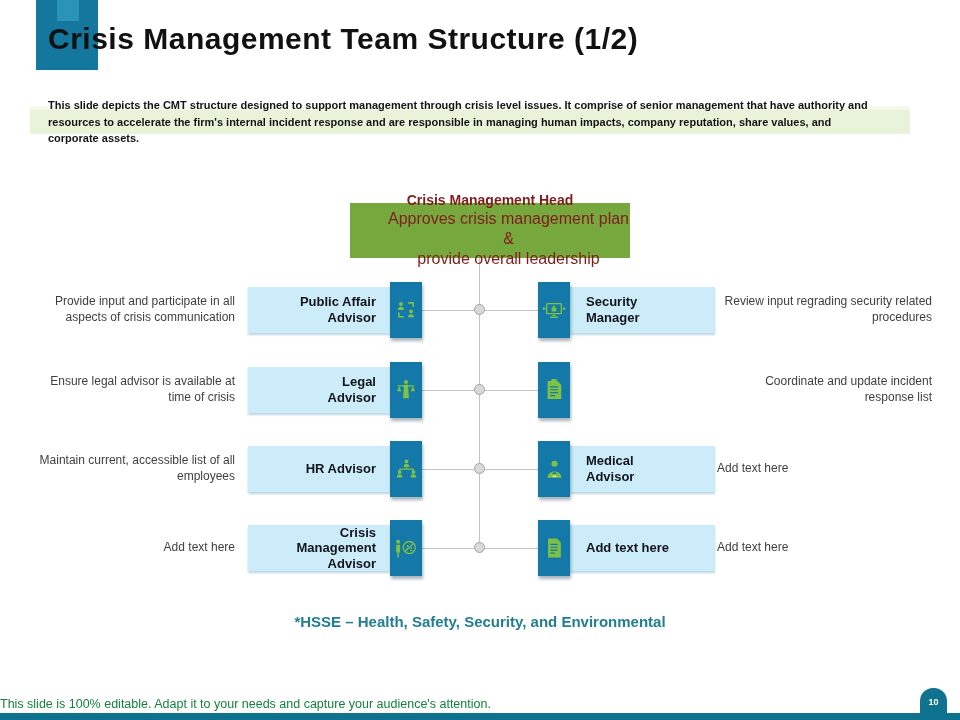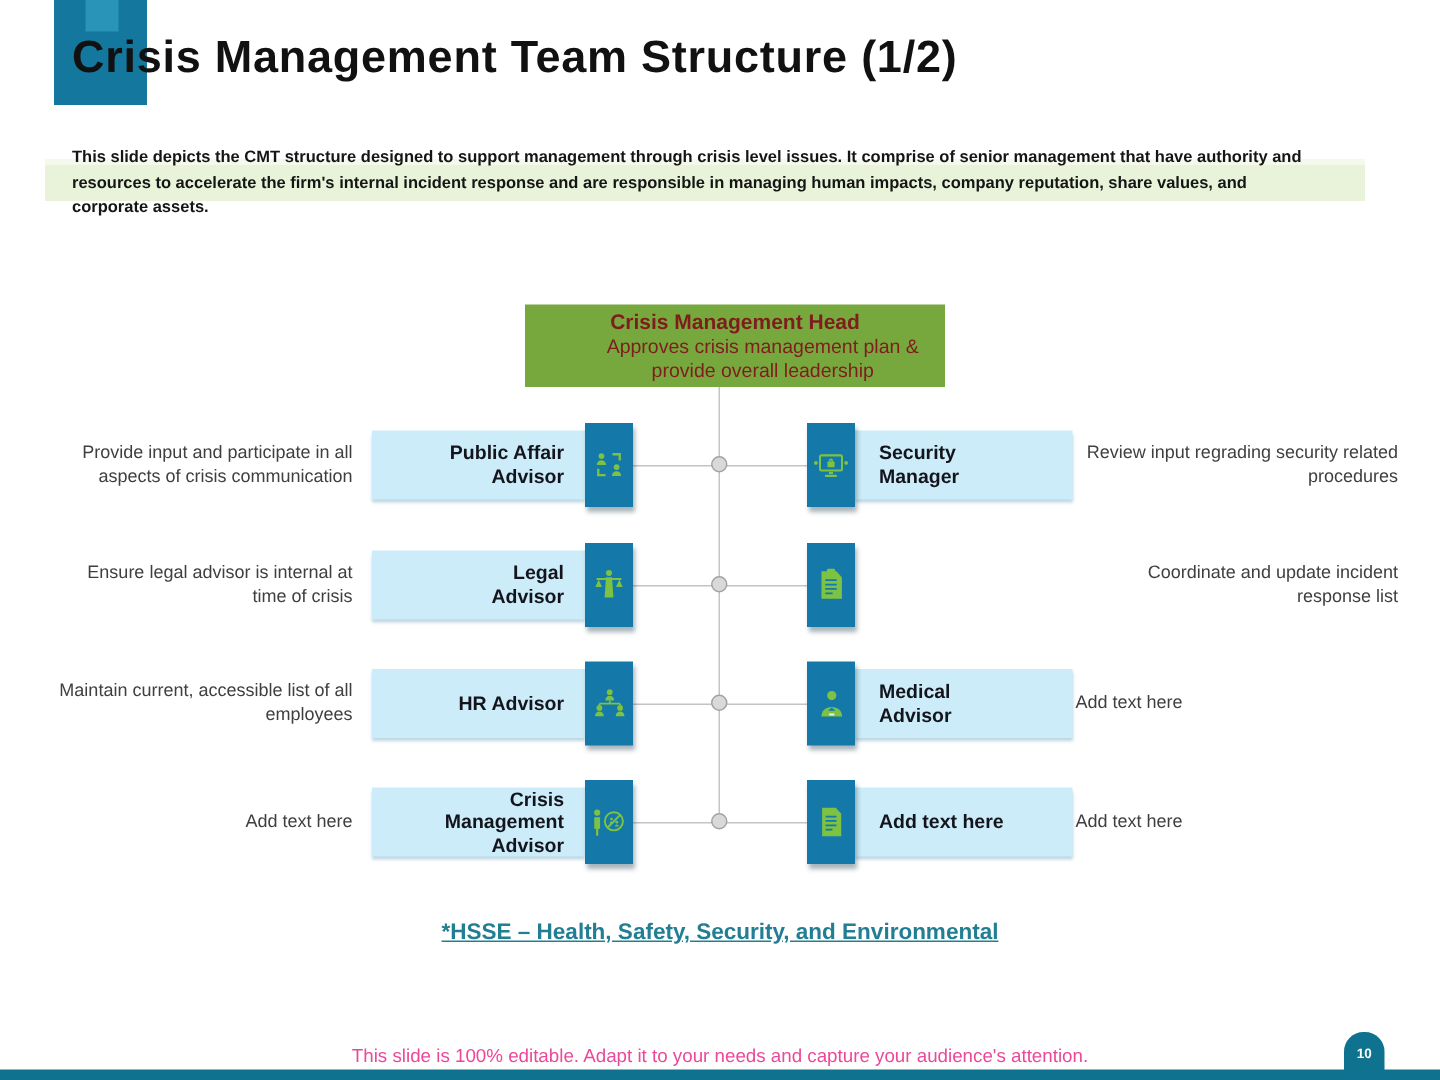--- a/index.html
+++ b/index.html
@@ -12,40 +12,40 @@
   .title{position:absolute;left:48px;top:22px;margin:0;font-size:30px;font-weight:600;letter-spacing:.5px;color:#111;z-index:2;white-space:nowrap;}
 
   
   .banner{position:absolute;left:30px;top:106px;width:880px;height:28px;background:var(--banner-green);border-top:4px solid #f4f9ec;box-sizing:border-box;display:flex;align-items:center;}
   .banner p{margin:0;padding:0 40px 0 18px;font-size:11px;font-weight:600;color:#151515;line-height:1.5;}
 
   
   .vline{position:absolute;left:479px;top:258px;width:1px;height:290px;background:var(--line-gray);}
   .head-box{position:absolute;left:350px;top:203px;width:280px;height:55px;background:var(--head-green);color:#7f1d1d;display:flex;flex-direction:column;justify-content:center;align-items:center;text-align:center;z-index:2;}
   .head-title{font-size:14px;font-weight:bold;}
-  .head-sub{font-size:13px;line-height:1.25;white-space:pre-line;margin-top:1px;margin-left:37px;}
+  .head-sub{font-size:16px;line-height:1.25;white-space:pre-line;margin-top:1px;margin-left:37px;}
 
   .row{position:absolute;left:0;width:960px;height:62px;}
   .hline{position:absolute;left:422px;top:31px;width:116px;height:1px;background:var(--line-gray);}
   .junction{position:absolute;left:474px;top:25px;width:11px;height:11px;border-radius:50%;background:#d9d9d9;border:1px solid #a3a3a3;box-sizing:border-box;z-index:2;}
   .note{position:absolute;top:0;height:62px;display:flex;align-items:center;font-size:12px;color:#3f3f3f;line-height:1.3;}
   .note-left{left:35px;width:200px;justify-content:flex-end;text-align:right;}
   .note-right{left:717px;width:215px;text-align:right;}
   .bbox{position:absolute;top:8px;height:46px;background:var(--box-blue);display:flex;align-items:center;font-size:13px;font-weight:bold;color:#14141c;box-sizing:border-box;white-space:pre-line;line-height:1.2;box-shadow:0 2px 2px rgba(110,165,190,.45);z-index:1;}
   .box-left{left:248px;width:142px;justify-content:flex-end;text-align:right;padding-right:14px;padding-left:28px;}
   .box-right{left:570px;width:145px;justify-content:flex-start;text-align:left;padding-left:16px;}
   .isq{position:absolute;top:3px;width:32px;height:56px;background:var(--icon-blue);display:flex;align-items:center;justify-content:center;box-shadow:1px 3px 3px rgba(0,40,60,.35);z-index:2;}
   .icon-left{left:390px;}
   .icon-right{left:538px;}
   .isq svg{display:block;}
 
   
-  .footnote{position:absolute;left:0;top:613px;width:960px;text-align:center;font-size:15px;font-weight:bold;color:var(--footnote-teal);text-decoration:underline;}
-  .caption{position:absolute;left:0;top:697px;width:960px;text-align:center;font-size:12.5px;color:#ec4899;}
-  .page-badge{position:absolute;left:896px;top:688px;width:27px;height:27px;background:var(--accent-teal);border-radius:13px 13px 0 0;display:flex;align-items:center;justify-content:center;z-index:3;}
+  .footnote{position:absolute;left:0;top:613px;width:960px;text-align:center;font-size:15px;font-weight:bold;color:var(--footnote-teal);}
+  .caption{position:absolute;left:0;top:697px;width:960px;font-size:12.5px;color:#15803d;}
+  .page-badge{position:absolute;left:920px;top:688px;width:27px;height:27px;background:var(--accent-teal);border-radius:13px 13px 0 0;display:flex;align-items:center;justify-content:center;z-index:3;}
   .page-badge span{color:#fff;font-size:9px;font-weight:bold;}
   .bottom-bar{position:absolute;left:0;top:713px;width:960px;height:7px;background:var(--accent-teal);}
 </style>
 </head>
 <body>
 
 <div class="slide">
 
   <div class="title-deco">
     <div class="title-deco-light"></div>
@@ -99,21 +99,21 @@
               </g>
             </svg>
           </div>
     <div class="bbox box-right">Security
 Manager</div>
     <div class="note note-right">Review input regrading security related procedures</div>
   </div>
 
   <div class="row" style="top: 359px;">
     <div class="hline"></div>
-    <div class="note note-left">Ensure legal advisor is internal at time of crisis</div>
+    <div class="note note-left">Ensure legal advisor is available at time of crisis</div>
     <div class="bbox box-left">Legal
 Advisor</div>
     <div class="isq icon-left">
             <svg width="22" height="24" viewBox="0 0 24 26">
               <g fill="#7dc243">
                 <circle cx="12" cy="4.2" r="2.2"></circle>
                 <path d="M9.8 7.4h4.4l1 14.6H8.8z"></path>
                 <path d="M4.5 9l-2.4 5.4h4.8z"></path>
                 <path d="M19.5 9l-2.4 5.4h4.8z"></path>
               </g>

